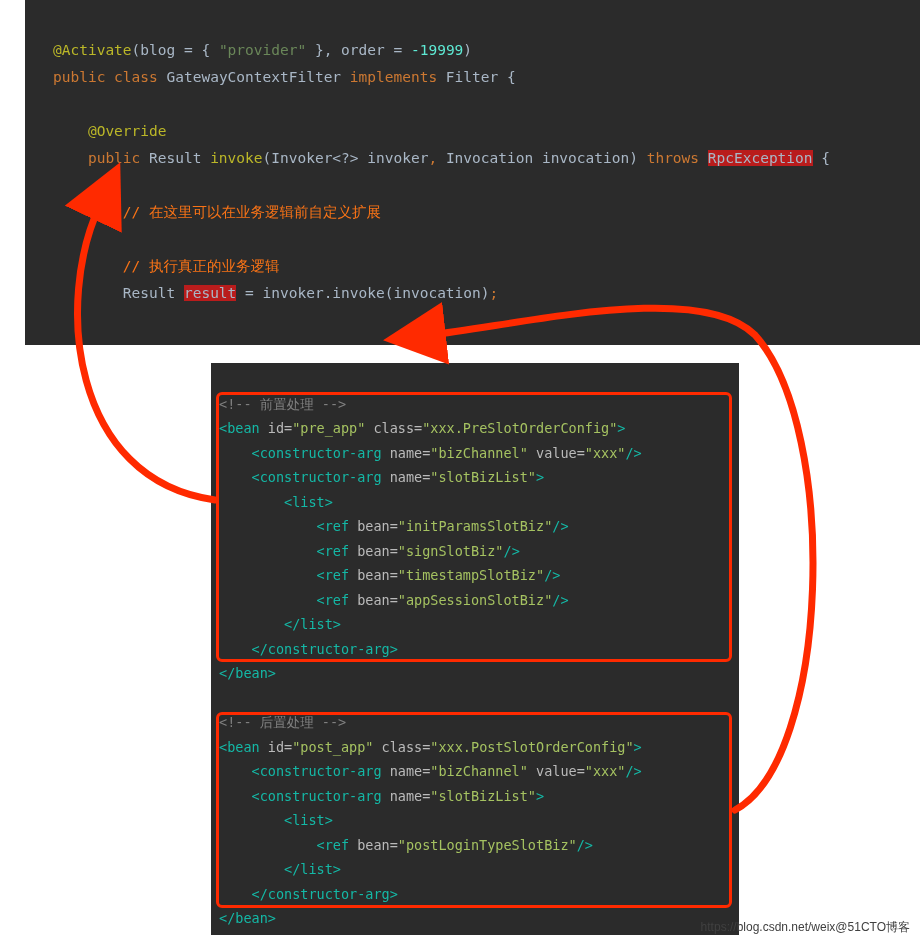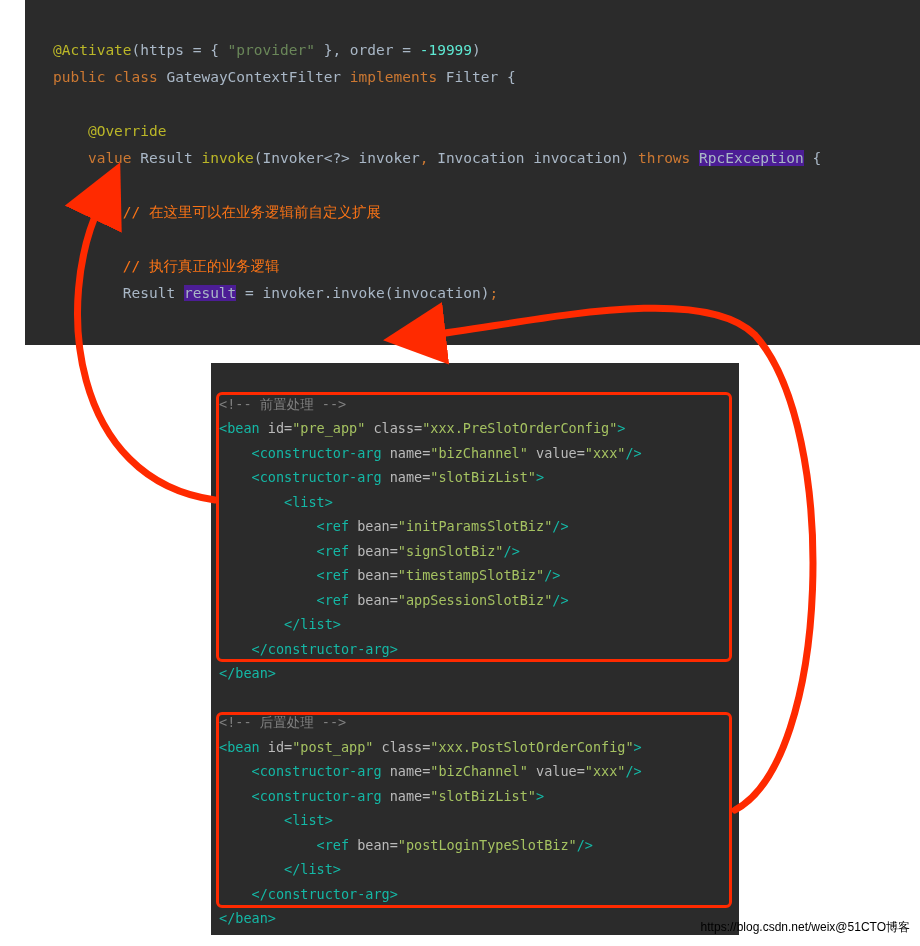--- a/index.html
+++ b/index.html
@@ -7,40 +7,40 @@
   .code-block{background:#2b2b2b;padding:10px 12px;font-size:14.5px;line-height:27px;white-space:pre;color:#a9b7c6}
   .java-block{position:absolute;top:0;left:25px;width:895px;height:345px;overflow:hidden}
   .java-block .line{padding-left:16px}
   .xml-block{position:absolute;top:363px;left:211px;width:528px;padding:4px 8px;font-size:13.5px;line-height:24.5px}
   .kw{color:#cc7832}
   .annot{color:#bbb728}
   .str{color:#6a8759}
   .num{color:#5eead4}
   .cls{color:#a9b7c6}
   .comment{color:#f97316}
-  .hl{background:#4c1d95}
+  .hl{background:#b91c1c}
   .tag{color:#14b8a6}
   .attrn{color:#bababa}
   .attrv{color:#a5c261}
   .xcomment{color:#808080}
   .red-box{border:3px solid #ff2a00;border-radius:6px;position:absolute;pointer-events:none}
   .box1{top:392px;left:216px;width:516px;height:270px}
   .box2{top:712px;left:216px;width:516px;height:196px}
   svg.arrows{position:absolute;top:0;left:0;width:920px;height:946px;pointer-events:none}
-  .watermark{position:absolute;right:10px;bottom:10px;font-size:12px;color:#000000;font-family:sans-serif}
+  .watermark{position:absolute;right:10px;bottom:10px;font-size:12px;color:#404040;font-family:sans-serif}
 </style>
 </head>
 <body>
 
 <div class="code-block java-block">
-<span class="line"><span class="annot">@Activate</span><span>(https = { </span><span class="str">"provider"</span><span> }, order = </span><span class="num">-19999</span><span>)</span></span>
+<span class="line"><span class="annot">@Activate</span><span>(blog = { </span><span class="str">"provider"</span><span> }, order = </span><span class="num">-19999</span><span>)</span></span>
 <span class="line"><span class="kw">public class </span><span class="cls">GatewayContextFilter </span><span class="kw">implements </span><span class="cls">Filter {</span></span>
 <span class="line"></span>
 <span class="line">    <span class="annot">@Override</span></span>
-<span class="line">    <span class="kw">value </span><span>Result </span><span class="annot">invoke</span><span>(Invoker&lt;?&gt; invoker</span><span class="kw">, </span><span>Invocation invocation) </span><span class="kw">throws </span><span class="hl">RpcException</span><span> {</span></span>
+<span class="line">    <span class="kw">public </span><span>Result </span><span class="annot">invoke</span><span>(Invoker&lt;?&gt; invoker</span><span class="kw">, </span><span>Invocation invocation) </span><span class="kw">throws </span><span class="hl">RpcException</span><span> {</span></span>
 <span class="line"></span>
 <span class="line">        <span class="comment">// 在这里可以在业务逻辑前自定义扩展</span></span>
 <span class="line"></span>
 <span class="line">        <span class="comment">// 执行真正的业务逻辑</span></span>
 <span class="line">        <span>Result </span><span class="hl">result</span><span> = invoker.invoke(invocation)</span><span class="kw">;</span></span>
 <span class="line"></span>
 <span class="line"></span>
 
 </div>
 

